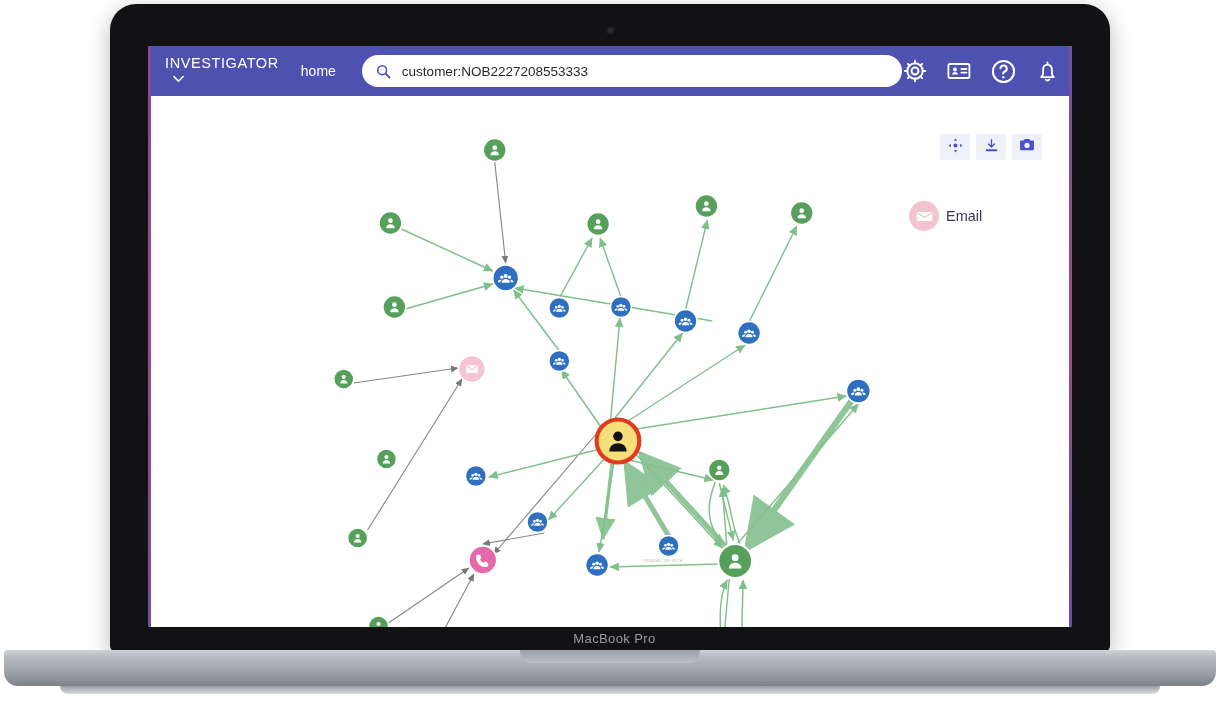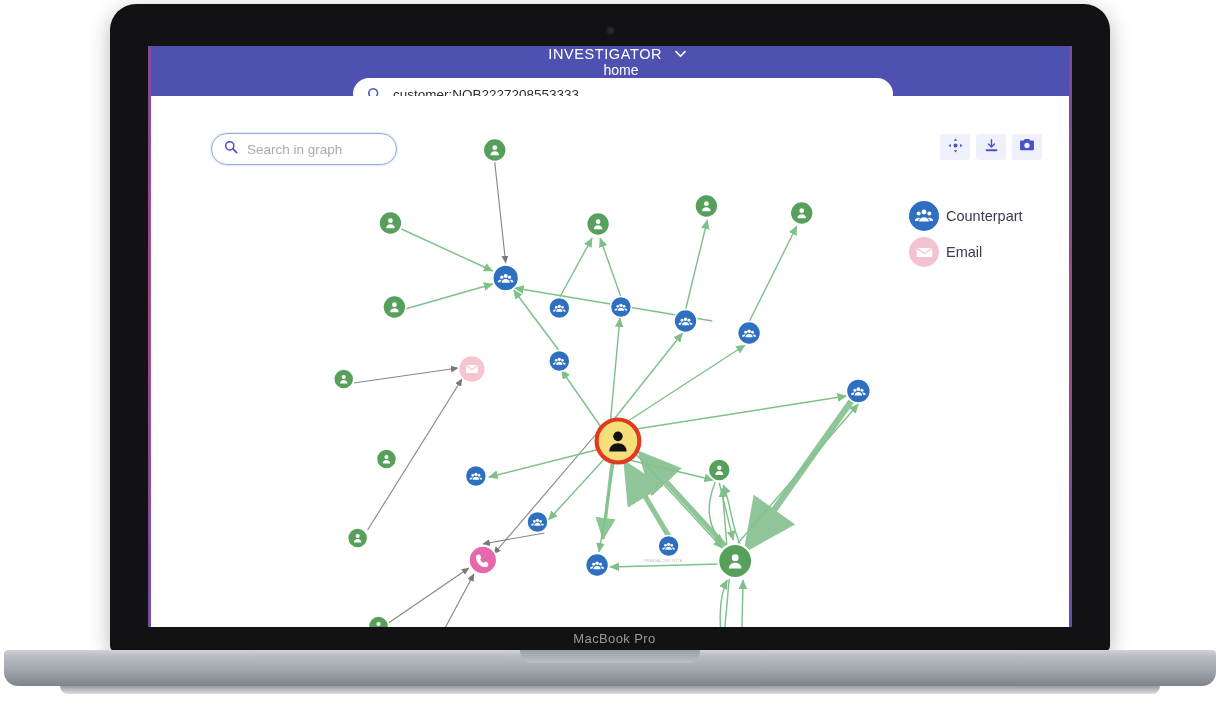--- a/index.html
+++ b/index.html
@@ -45,21 +45,21 @@
     border-radius:0 0 12px 12px;
   }
   .laptop-foot{
     position:absolute;left:60px;top:686px;width:1100px;height:8px;
     background:linear-gradient(to bottom,#8d9299,#d7dade);border-radius:0 0 10px 10px;opacity:.9;
   }
 
   
   .topbar{
     position:absolute;left:3px;top:0;right:3px;height:50px;
-    background:#4f51b0;display:flex;align-items:center;flex-direction:column;
+    background:#4f51b0;display:flex;align-items:center;
   }
   .brand{
     color:#ffffff;font-size:14.5px;letter-spacing:.6px;margin-left:14px;
     font-family:"Liberation Sans",sans-serif;
   }
   .brand-caret{
     display:inline-block;margin-left:8px;color:#ffffff;font-size:12px;transform:translateY(-1px);
   }
   .nav-home{
     color:#ffffff;font-size:14px;margin-left:22px;cursor:pointer;
@@ -167,29 +167,20 @@
               <path d="M6 17.4h12c-1.4-1.2-1.8-2.1-1.8-4.2V10c0-2.6-1.9-4.6-4.2-4.6S7.8 7.4 7.8 10v3.2c0 2.1-.4 3-1.8 4.2z" stroke-linejoin="round"></path>
               <path d="M10.3 19.6a1.9 1.9 0 0 0 3.4 0" stroke-linecap="round"></path>
               <line x1="12" y1="3.3" x2="12" y2="5.2" stroke-linecap="round"></line>
             </svg>
           </span>
         </div>
       </div>
 
       <div class="canvas">
 
-        <div class="graph-search">
-          <span>
-            <svg width="14" height="14" viewBox="0 0 16 16">
-              <circle cx="6.6" cy="6.6" r="4.7" fill="none" stroke="#4b51c9" stroke-width="1.7"></circle>
-              <line x1="10.2" y1="10.2" x2="14.4" y2="14.4" stroke="#4b51c9" stroke-width="1.9" stroke-linecap="round"></line>
-            </svg>
-          </span>
-          <span class="ph">Search in graph</span>
-        </div>
 
         <div class="tools">
           <div class="tool-btn">
             <span>
               <svg width="15" height="15" viewBox="0 0 18 18" fill="#4b51c9">
                 <circle cx="9" cy="9" r="2.4"></circle>
                 <path d="M9 .6 11.1 3.4H6.9zM9 17.4 6.9 14.6h4.2zM.6 9 3.4 6.9v4.2zM17.4 9 14.6 11.1V6.9z"></path>
               </svg>
             </span>
           </div>
@@ -206,32 +197,20 @@
             <span>
               <svg width="16" height="16" viewBox="0 0 20 18" fill="#4b51c9">
                 <path d="M7.1 1.6h5.8l1 1.8h3.4c.8 0 1.4.6 1.4 1.4v9.4c0 .8-.6 1.4-1.4 1.4H2.7c-.8 0-1.4-.6-1.4-1.4V4.8c0-.8.6-1.4 1.4-1.4h3.4z"></path>
                 <circle cx="10" cy="9.6" r="3.3" fill="#eef0fa"></circle>
               </svg>
             </span>
           </div>
         </div>
 
         <div class="legend">
-          <div class="legend-row">
-            <span class="legend-badge" style="background:#2f6fc0">
-              <svg width="20" height="20" viewBox="0 0 24 24" fill="#ffffff">
-                <circle cx="12" cy="7.2" r="2.9"></circle>
-                  <circle cx="5.6" cy="9" r="2.4"></circle>
-                  <circle cx="18.4" cy="9" r="2.4"></circle>
-                <path d="M6.1 18.6c0-3.2 2.6-5.2 5.9-5.2s5.9 2 5.9 5.2z"></path>
-                <path d="M1.1 17.9c0-2.4 1.7-3.9 4.1-3.9.8 0 1.5.2 2.1.5-1.3 1-2 2.2-2.2 3.4zM22.9 17.9c0-2.4-1.7-3.9-4.1-3.9-.8 0-1.5.2-2.1.5 1.3 1 2 2.2 2.2 3.4z"></path>
-              </svg>
-            </span>
-            <span class="legend-label">Counterpart</span>
-          </div>
 
 
           <div class="legend-row">
             <span class="legend-badge" style="background:#f3c3cf">
               <svg width="19" height="19" viewBox="0 0 24 24" fill="#ffffff">
                 <path d="M3 6.4h18c.5 0 .9.4.9.9v9.4c0 .5-.4.9-.9.9H3c-.5 0-.9-.4-.9-.9V7.3c0-.5.4-.9.9-.9z"></path>
                 <path d="M2.6 7 12 13.4 21.4 7" fill="none" stroke="#f3c3cf" stroke-width="1.6"></path>
               </svg>
             </span>
             <span class="legend-label">Email</span>

